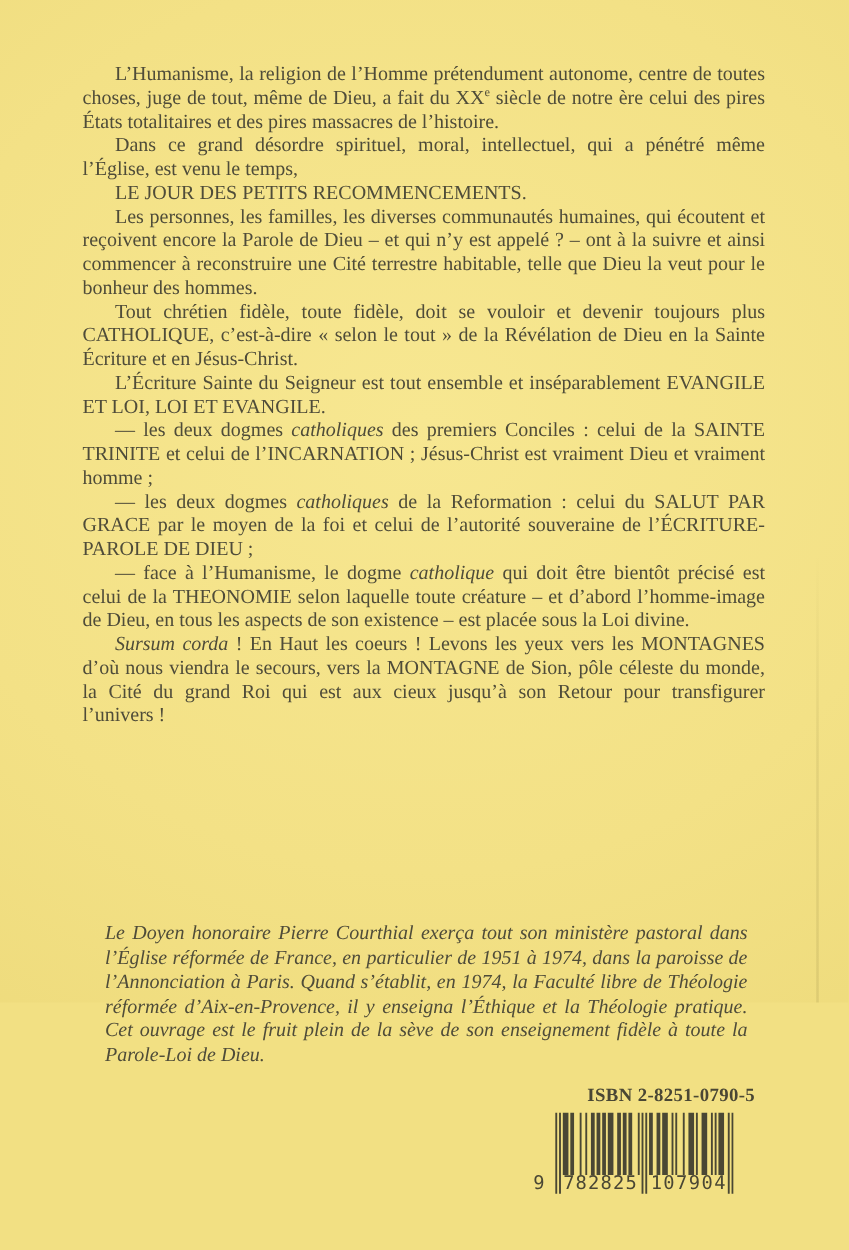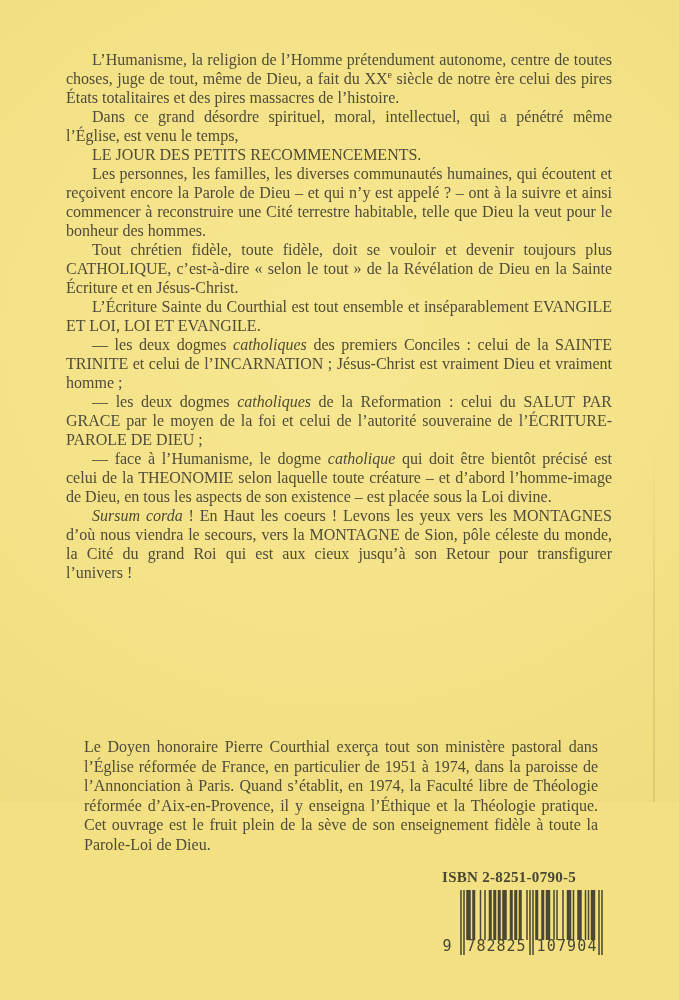--- a/index.html
+++ b/index.html
@@ -38,34 +38,35 @@
   }
   .body-text p {
     margin: 0;
     text-indent: 26px;
   }
   .author-note {
     position: absolute;
     left: 84px;
     top: 737px;
     width: 514px;
+    font-style: italic;
     font-size: 16px;
     line-height: 19.5px;
     text-align: justify;
   }
   .author-note p { margin: 0; }
   .it  { font-style: italic; margin-top: 28px; }
   .sup { vertical-align: super; font-size: 0.62em; line-height: 0; }
 
   .isbn-block {
     position: absolute;
-    left: 442px;
+    left: 426px;
     top: 869px;
     width: 178px;
-    text-align: left;
+    text-align: right;
   }
   .isbn-label {
     font-weight: bold;
     font-size: 15px;
     letter-spacing: 0.3px;
     color: #4a4734;
     white-space: nowrap;
   }
   .barcode-wrap {
     position: relative;
@@ -94,21 +95,21 @@
 
 <div class="page">
   <div class="crease"></div>
 
   <div class="body-text">
       <p><span>L’Humanisme, la religion de l’Homme prétendument autonome, centre de toutes choses, juge de tout, même de Dieu, a fait du XX</span><span class="sup">e</span><span> siècle de notre ère celui des pires États totalitaires et des pires massacres de l’histoire.</span></p>
       <p><span>Dans ce grand désordre spirituel, moral, intellectuel, qui a pénétré même l’Église, est venu le temps,</span></p>
       <p><span>LE JOUR DES PETITS RECOMMENCEMENTS.</span></p>
       <p><span>Les personnes, les familles, les diverses communautés humaines, qui écoutent et reçoivent encore la Parole de Dieu – et qui n’y est appelé&nbsp;? – ont à la suivre et ainsi commencer à reconstruire une Cité terrestre habitable, telle que Dieu la veut pour le bonheur des hommes.</span></p>
       <p><span>Tout chrétien fidèle, toute fidèle, doit se vouloir et devenir toujours plus CATHOLIQUE, c’est-à-dire «&nbsp;selon le tout&nbsp;» de la Révélation de Dieu en la Sainte Écriture et en Jésus-Christ.</span></p>
-      <p><span>L’Écriture Sainte du Courthial est tout ensemble et inséparablement EVANGILE ET LOI, LOI ET EVANGILE.</span></p>
+      <p><span>L’Écriture Sainte du Seigneur est tout ensemble et inséparablement EVANGILE ET LOI, LOI ET EVANGILE.</span></p>
       <p><span>— les deux dogmes </span><span class="it">catholiques</span><span> des premiers Conciles&nbsp;: celui de la SAINTE TRINITE et celui de l’INCARNATION&nbsp;; Jésus-Christ est vraiment Dieu et vraiment homme&nbsp;;</span></p>
       <p><span>— les deux dogmes </span><span class="it">catholiques</span><span> de la Reformation&nbsp;: celui du SALUT PAR GRACE par le moyen de la foi et celui de l’autorité souveraine de l’ÉCRITURE-PAROLE DE DIEU&nbsp;;</span></p>
       <p><span>— face à l’Humanisme, le dogme </span><span class="it">catholique</span><span> qui doit être bientôt précisé est celui de la THEONOMIE selon laquelle toute créature – et d’abord l’homme-image de Dieu, en tous les aspects de son existence – est placée sous la Loi divine.</span></p>
       <p><span class="it">Sursum corda</span><span>&nbsp;! En Haut les coeurs&nbsp;! Levons les yeux vers les MONTAGNES d’où nous viendra le secours, vers la MONTAGNE de Sion, pôle céleste du monde, la Cité du grand Roi qui est aux cieux jusqu’à son Retour pour transfigurer l’univers&nbsp;!</span></p>
     </div>
 
   <div class="author-note">
       <p><span>Le Doyen honoraire Pierre Courthial exerça tout son ministère pastoral dans l’Église réformée de France, en particulier de 1951 à 1974, dans la paroisse de l’Annonciation à Paris. Quand s’établit, en 1974, la Faculté libre de Théologie réformée d’Aix-en-Provence, il y enseigna l’Éthique et la Théologie pratique. Cet ouvrage est le fruit plein de la sève de son enseignement fidèle à toute la Parole-Loi de Dieu.</span></p>
     </div>
 

